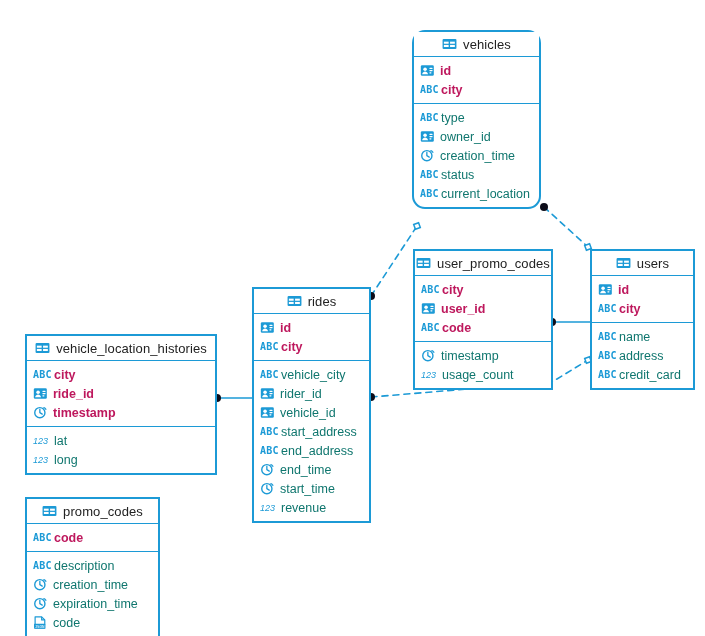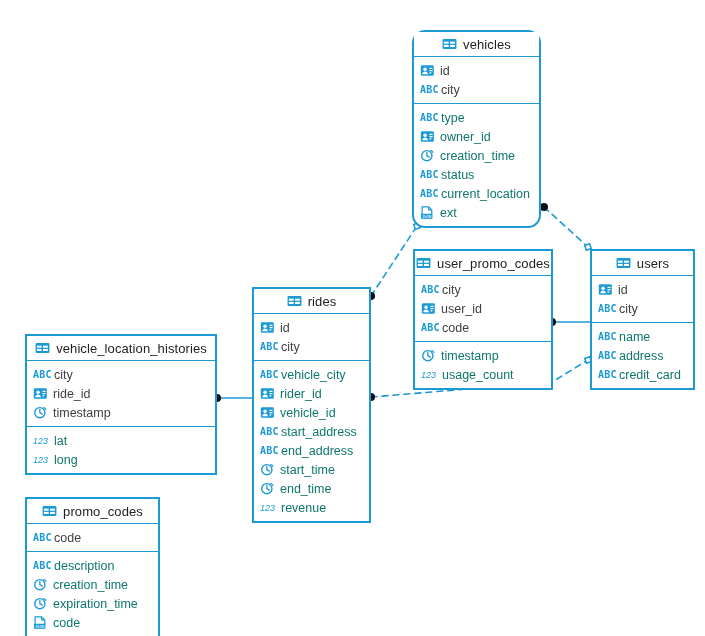--- a/index.html
+++ b/index.html
@@ -36,21 +36,21 @@
   }
   .tbl-section.keys{border-bottom:1px solid #1c9ad6;}
   .col-row{
     box-sizing:border-box;
     height:19px;
     display:flex;align-items:center;gap:5px;
     padding:0 6px 0 6px;
     white-space:nowrap;
   }
   .col-name{font-size:12.5px;color:#0f766e;}
-  .col-row.pk .col-name{font-weight:normal;color:#404040;}
+  .col-row.pk .col-name{font-weight:bold;color:#be185d;}
 
   
   .icon{
     display:inline-block;flex:0 0 auto;
     width:15px;height:13px;position:relative;line-height:0;
   }
   .icon svg{display:block;width:15px;height:13px;}
 
   .ic-abc{
     width:16px;height:11px;
@@ -159,333 +159,322 @@
           <span class="col-name">creation_time</span>
         </div>
         <div class="col-row">
           <span class="icon ic-abc">ABC</span>
           <span class="col-name">status</span>
         </div>
         <div class="col-row">
           <span class="icon ic-abc">ABC</span>
           <span class="col-name">current_location</span>
         </div>
+      </div>
+    </div>
+    <div class="table-box" style="left: 413px; top: 249px; width: 140px;">
+      <div class="tbl-header">
+        <span class="icon">
+          <svg viewBox="0 0 16 12" style="height: 12px;">
+            <rect x="0.6" y="0.6" width="14.8" height="10.8" rx="1.2" fill="#1c9ad6"></rect>
+            <rect x="2" y="3.5" width="5.1" height="2.2" fill="#ffffff"></rect>
+            <rect x="8.6" y="3.5" width="5.1" height="2.2" fill="#ffffff"></rect>
+            <rect x="2" y="7" width="5.1" height="2.2" fill="#ffffff"></rect>
+            <rect x="8.6" y="7" width="5.1" height="2.2" fill="#ffffff"></rect>
+          </svg>
+        </span>
+        <span class="tbl-title">user_promo_codes</span>
+      </div>
+      <div class="tbl-section keys">
+        <div class="col-row pk">
+          <span class="icon ic-abc">ABC</span>
+          <span class="col-name">city</span>
+        </div>
+        <div class="col-row pk">
+          <span class="icon">
+            <svg viewBox="0 0 16 14">
+              <rect x="0.8" y="1.4" width="14" height="11.2" rx="1.4" fill="#1c9ad6"></rect>
+              <circle cx="5.4" cy="5.6" r="1.9" fill="#ffffff"></circle>
+              <path d="M2.2 11.0c0.5-2.0 1.8-2.9 3.2-2.9s2.7 0.9 3.2 2.9z" fill="#ffffff"></path>
+              <rect x="10" y="4.1" width="3.5" height="1.2" rx="0.5" fill="#ffffff"></rect>
+              <rect x="10" y="6.5" width="3.5" height="1.2" rx="0.5" fill="#ffffff"></rect>
+              <rect x="10" y="8.9" width="2.3" height="1.2" rx="0.5" fill="#ffffff"></rect>
+            </svg>
+          </span>
+          <span class="col-name">user_id</span>
+        </div>
+        <div class="col-row pk">
+          <span class="icon ic-abc">ABC</span>
+          <span class="col-name">code</span>
+        </div>
+      </div>
+      <div class="tbl-section cols">
+        <div class="col-row">
+          <span class="icon">
+            <svg viewBox="0 0 16 14">
+              <circle cx="7.3" cy="7.2" r="5.5" fill="none" stroke="#1c9ad6" stroke-width="1.5"></circle>
+              <path d="M7.3 3.6 L7.3 7.2 L9.9 8.7" fill="none" stroke="#1c9ad6" stroke-width="1.4" stroke-linecap="round" stroke-linejoin="round"></path>
+              <path d="M11.6 1.6 a5.6 5.6 0 0 1 2.3 2.0" fill="none" stroke="#1c9ad6" stroke-width="1.2" stroke-linecap="round"></path>
+            </svg>
+          </span>
+          <span class="col-name">timestamp</span>
+        </div>
+        <div class="col-row">
+          <span class="icon ic-123">123</span>
+          <span class="col-name">usage_count</span>
+        </div>
+      </div>
+    </div>
+    <div class="table-box" style="left: 590px; top: 249px; width: 105px;">
+      <div class="tbl-header">
+        <span class="icon">
+          <svg viewBox="0 0 16 12" style="height: 12px;">
+            <rect x="0.6" y="0.6" width="14.8" height="10.8" rx="1.2" fill="#1c9ad6"></rect>
+            <rect x="2" y="3.5" width="5.1" height="2.2" fill="#ffffff"></rect>
+            <rect x="8.6" y="3.5" width="5.1" height="2.2" fill="#ffffff"></rect>
+            <rect x="2" y="7" width="5.1" height="2.2" fill="#ffffff"></rect>
+            <rect x="8.6" y="7" width="5.1" height="2.2" fill="#ffffff"></rect>
+          </svg>
+        </span>
+        <span class="tbl-title">users</span>
+      </div>
+      <div class="tbl-section keys">
+        <div class="col-row pk">
+          <span class="icon">
+            <svg viewBox="0 0 16 14">
+              <rect x="0.8" y="1.4" width="14" height="11.2" rx="1.4" fill="#1c9ad6"></rect>
+              <circle cx="5.4" cy="5.6" r="1.9" fill="#ffffff"></circle>
+              <path d="M2.2 11.0c0.5-2.0 1.8-2.9 3.2-2.9s2.7 0.9 3.2 2.9z" fill="#ffffff"></path>
+              <rect x="10" y="4.1" width="3.5" height="1.2" rx="0.5" fill="#ffffff"></rect>
+              <rect x="10" y="6.5" width="3.5" height="1.2" rx="0.5" fill="#ffffff"></rect>
+              <rect x="10" y="8.9" width="2.3" height="1.2" rx="0.5" fill="#ffffff"></rect>
+            </svg>
+          </span>
+          <span class="col-name">id</span>
+        </div>
+        <div class="col-row pk">
+          <span class="icon ic-abc">ABC</span>
+          <span class="col-name">city</span>
+        </div>
+      </div>
+      <div class="tbl-section cols">
+        <div class="col-row">
+          <span class="icon ic-abc">ABC</span>
+          <span class="col-name">name</span>
+        </div>
+        <div class="col-row">
+          <span class="icon ic-abc">ABC</span>
+          <span class="col-name">address</span>
+        </div>
+        <div class="col-row">
+          <span class="icon ic-abc">ABC</span>
+          <span class="col-name">credit_card</span>
+        </div>
+      </div>
+    </div>
+    <div class="table-box" style="left: 252px; top: 287px; width: 119px;">
+      <div class="tbl-header">
+        <span class="icon">
+          <svg viewBox="0 0 16 12" style="height: 12px;">
+            <rect x="0.6" y="0.6" width="14.8" height="10.8" rx="1.2" fill="#1c9ad6"></rect>
+            <rect x="2" y="3.5" width="5.1" height="2.2" fill="#ffffff"></rect>
+            <rect x="8.6" y="3.5" width="5.1" height="2.2" fill="#ffffff"></rect>
+            <rect x="2" y="7" width="5.1" height="2.2" fill="#ffffff"></rect>
+            <rect x="8.6" y="7" width="5.1" height="2.2" fill="#ffffff"></rect>
+          </svg>
+        </span>
+        <span class="tbl-title">rides</span>
+      </div>
+      <div class="tbl-section keys">
+        <div class="col-row pk">
+          <span class="icon">
+            <svg viewBox="0 0 16 14">
+              <rect x="0.8" y="1.4" width="14" height="11.2" rx="1.4" fill="#1c9ad6"></rect>
+              <circle cx="5.4" cy="5.6" r="1.9" fill="#ffffff"></circle>
+              <path d="M2.2 11.0c0.5-2.0 1.8-2.9 3.2-2.9s2.7 0.9 3.2 2.9z" fill="#ffffff"></path>
+              <rect x="10" y="4.1" width="3.5" height="1.2" rx="0.5" fill="#ffffff"></rect>
+              <rect x="10" y="6.5" width="3.5" height="1.2" rx="0.5" fill="#ffffff"></rect>
+              <rect x="10" y="8.9" width="2.3" height="1.2" rx="0.5" fill="#ffffff"></rect>
+            </svg>
+          </span>
+          <span class="col-name">id</span>
+        </div>
+        <div class="col-row pk">
+          <span class="icon ic-abc">ABC</span>
+          <span class="col-name">city</span>
+        </div>
+      </div>
+      <div class="tbl-section cols">
+        <div class="col-row">
+          <span class="icon ic-abc">ABC</span>
+          <span class="col-name">vehicle_city</span>
+        </div>
+        <div class="col-row">
+          <span class="icon">
+            <svg viewBox="0 0 16 14">
+              <rect x="0.8" y="1.4" width="14" height="11.2" rx="1.4" fill="#1c9ad6"></rect>
+              <circle cx="5.4" cy="5.6" r="1.9" fill="#ffffff"></circle>
+              <path d="M2.2 11.0c0.5-2.0 1.8-2.9 3.2-2.9s2.7 0.9 3.2 2.9z" fill="#ffffff"></path>
+              <rect x="10" y="4.1" width="3.5" height="1.2" rx="0.5" fill="#ffffff"></rect>
+              <rect x="10" y="6.5" width="3.5" height="1.2" rx="0.5" fill="#ffffff"></rect>
+              <rect x="10" y="8.9" width="2.3" height="1.2" rx="0.5" fill="#ffffff"></rect>
+            </svg>
+          </span>
+          <span class="col-name">rider_id</span>
+        </div>
+        <div class="col-row">
+          <span class="icon">
+            <svg viewBox="0 0 16 14">
+              <rect x="0.8" y="1.4" width="14" height="11.2" rx="1.4" fill="#1c9ad6"></rect>
+              <circle cx="5.4" cy="5.6" r="1.9" fill="#ffffff"></circle>
+              <path d="M2.2 11.0c0.5-2.0 1.8-2.9 3.2-2.9s2.7 0.9 3.2 2.9z" fill="#ffffff"></path>
+              <rect x="10" y="4.1" width="3.5" height="1.2" rx="0.5" fill="#ffffff"></rect>
+              <rect x="10" y="6.5" width="3.5" height="1.2" rx="0.5" fill="#ffffff"></rect>
+              <rect x="10" y="8.9" width="2.3" height="1.2" rx="0.5" fill="#ffffff"></rect>
+            </svg>
+          </span>
+          <span class="col-name">vehicle_id</span>
+        </div>
+        <div class="col-row">
+          <span class="icon ic-abc">ABC</span>
+          <span class="col-name">start_address</span>
+        </div>
+        <div class="col-row">
+          <span class="icon ic-abc">ABC</span>
+          <span class="col-name">end_address</span>
+        </div>
+        <div class="col-row">
+          <span class="icon">
+            <svg viewBox="0 0 16 14">
+              <circle cx="7.3" cy="7.2" r="5.5" fill="none" stroke="#1c9ad6" stroke-width="1.5"></circle>
+              <path d="M7.3 3.6 L7.3 7.2 L9.9 8.7" fill="none" stroke="#1c9ad6" stroke-width="1.4" stroke-linecap="round" stroke-linejoin="round"></path>
+              <path d="M11.6 1.6 a5.6 5.6 0 0 1 2.3 2.0" fill="none" stroke="#1c9ad6" stroke-width="1.2" stroke-linecap="round"></path>
+            </svg>
+          </span>
+          <span class="col-name">end_time</span>
+        </div>
+        <div class="col-row">
+          <span class="icon">
+            <svg viewBox="0 0 16 14">
+              <circle cx="7.3" cy="7.2" r="5.5" fill="none" stroke="#1c9ad6" stroke-width="1.5"></circle>
+              <path d="M7.3 3.6 L7.3 7.2 L9.9 8.7" fill="none" stroke="#1c9ad6" stroke-width="1.4" stroke-linecap="round" stroke-linejoin="round"></path>
+              <path d="M11.6 1.6 a5.6 5.6 0 0 1 2.3 2.0" fill="none" stroke="#1c9ad6" stroke-width="1.2" stroke-linecap="round"></path>
+            </svg>
+          </span>
+          <span class="col-name">start_time</span>
+        </div>
+        <div class="col-row">
+          <span class="icon ic-123">123</span>
+          <span class="col-name">revenue</span>
+        </div>
+      </div>
+    </div>
+    <div class="table-box" style="left: 25px; top: 334px; width: 192px;">
+      <div class="tbl-header">
+        <span class="icon">
+          <svg viewBox="0 0 16 12" style="height: 12px;">
+            <rect x="0.6" y="0.6" width="14.8" height="10.8" rx="1.2" fill="#1c9ad6"></rect>
+            <rect x="2" y="3.5" width="5.1" height="2.2" fill="#ffffff"></rect>
+            <rect x="8.6" y="3.5" width="5.1" height="2.2" fill="#ffffff"></rect>
+            <rect x="2" y="7" width="5.1" height="2.2" fill="#ffffff"></rect>
+            <rect x="8.6" y="7" width="5.1" height="2.2" fill="#ffffff"></rect>
+          </svg>
+        </span>
+        <span class="tbl-title">vehicle_location_histories</span>
+      </div>
+      <div class="tbl-section keys">
+        <div class="col-row pk">
+          <span class="icon ic-abc">ABC</span>
+          <span class="col-name">city</span>
+        </div>
+        <div class="col-row pk">
+          <span class="icon">
+            <svg viewBox="0 0 16 14">
+              <rect x="0.8" y="1.4" width="14" height="11.2" rx="1.4" fill="#1c9ad6"></rect>
+              <circle cx="5.4" cy="5.6" r="1.9" fill="#ffffff"></circle>
+              <path d="M2.2 11.0c0.5-2.0 1.8-2.9 3.2-2.9s2.7 0.9 3.2 2.9z" fill="#ffffff"></path>
+              <rect x="10" y="4.1" width="3.5" height="1.2" rx="0.5" fill="#ffffff"></rect>
+              <rect x="10" y="6.5" width="3.5" height="1.2" rx="0.5" fill="#ffffff"></rect>
+              <rect x="10" y="8.9" width="2.3" height="1.2" rx="0.5" fill="#ffffff"></rect>
+            </svg>
+          </span>
+          <span class="col-name">ride_id</span>
+        </div>
+        <div class="col-row pk">
+          <span class="icon">
+            <svg viewBox="0 0 16 14">
+              <circle cx="7.3" cy="7.2" r="5.5" fill="none" stroke="#1c9ad6" stroke-width="1.5"></circle>
+              <path d="M7.3 3.6 L7.3 7.2 L9.9 8.7" fill="none" stroke="#1c9ad6" stroke-width="1.4" stroke-linecap="round" stroke-linejoin="round"></path>
+              <path d="M11.6 1.6 a5.6 5.6 0 0 1 2.3 2.0" fill="none" stroke="#1c9ad6" stroke-width="1.2" stroke-linecap="round"></path>
+            </svg>
+          </span>
+          <span class="col-name">timestamp</span>
+        </div>
+      </div>
+      <div class="tbl-section cols">
+        <div class="col-row">
+          <span class="icon ic-123">123</span>
+          <span class="col-name">lat</span>
+        </div>
+        <div class="col-row">
+          <span class="icon ic-123">123</span>
+          <span class="col-name">long</span>
+        </div>
+      </div>
+    </div>
+    <div class="table-box" style="left: 25px; top: 497px; width: 135px;">
+      <div class="tbl-header">
+        <span class="icon">
+          <svg viewBox="0 0 16 12" style="height: 12px;">
+            <rect x="0.6" y="0.6" width="14.8" height="10.8" rx="1.2" fill="#1c9ad6"></rect>
+            <rect x="2" y="3.5" width="5.1" height="2.2" fill="#ffffff"></rect>
+            <rect x="8.6" y="3.5" width="5.1" height="2.2" fill="#ffffff"></rect>
+            <rect x="2" y="7" width="5.1" height="2.2" fill="#ffffff"></rect>
+            <rect x="8.6" y="7" width="5.1" height="2.2" fill="#ffffff"></rect>
+          </svg>
+        </span>
+        <span class="tbl-title">promo_codes</span>
+      </div>
+      <div class="tbl-section keys">
+        <div class="col-row pk">
+          <span class="icon ic-abc">ABC</span>
+          <span class="col-name">code</span>
+        </div>
+      </div>
+      <div class="tbl-section cols">
+        <div class="col-row">
+          <span class="icon ic-abc">ABC</span>
+          <span class="col-name">description</span>
+        </div>
+        <div class="col-row">
+          <span class="icon">
+            <svg viewBox="0 0 16 14">
+              <circle cx="7.3" cy="7.2" r="5.5" fill="none" stroke="#1c9ad6" stroke-width="1.5"></circle>
+              <path d="M7.3 3.6 L7.3 7.2 L9.9 8.7" fill="none" stroke="#1c9ad6" stroke-width="1.4" stroke-linecap="round" stroke-linejoin="round"></path>
+              <path d="M11.6 1.6 a5.6 5.6 0 0 1 2.3 2.0" fill="none" stroke="#1c9ad6" stroke-width="1.2" stroke-linecap="round"></path>
+            </svg>
+          </span>
+          <span class="col-name">creation_time</span>
+        </div>
+        <div class="col-row">
+          <span class="icon">
+            <svg viewBox="0 0 16 14">
+              <circle cx="7.3" cy="7.2" r="5.5" fill="none" stroke="#1c9ad6" stroke-width="1.5"></circle>
+              <path d="M7.3 3.6 L7.3 7.2 L9.9 8.7" fill="none" stroke="#1c9ad6" stroke-width="1.4" stroke-linecap="round" stroke-linejoin="round"></path>
+              <path d="M11.6 1.6 a5.6 5.6 0 0 1 2.3 2.0" fill="none" stroke="#1c9ad6" stroke-width="1.2" stroke-linecap="round"></path>
+            </svg>
+          </span>
+          <span class="col-name">expiration_time</span>
+        </div>
         <div class="col-row">
           <span class="icon">
             <svg viewBox="0 0 16 14">
               <path d="M2.2 0.9 h7.0 l3.4 3.3 v8.9 h-10.4 z" fill="none" stroke="#1c9ad6" stroke-width="1.3" stroke-linejoin="round"></path>
               <path d="M9.2 0.9 v3.3 h3.4" fill="none" stroke="#1c9ad6" stroke-width="1.2" stroke-linejoin="round"></path>
               <rect x="1" y="8.4" width="12" height="5" rx="0.6" fill="#1c9ad6"></rect>
               <text x="7.0" y="12.5" text-anchor="middle" font-size="4.4" font-family="&quot;DejaVu Sans Mono&quot;,&quot;Liberation Mono&quot;,monospace" fill="#ffffff">JSON</text>
             </svg>
           </span>
-          <span class="col-name">ext</span>
-        </div>
-      </div>
-    </div>
-    <div class="table-box" style="left: 413px; top: 249px; width: 140px;">
-      <div class="tbl-header">
-        <span class="icon">
-          <svg viewBox="0 0 16 12" style="height: 12px;">
-            <rect x="0.6" y="0.6" width="14.8" height="10.8" rx="1.2" fill="#1c9ad6"></rect>
-            <rect x="2" y="3.5" width="5.1" height="2.2" fill="#ffffff"></rect>
-            <rect x="8.6" y="3.5" width="5.1" height="2.2" fill="#ffffff"></rect>
-            <rect x="2" y="7" width="5.1" height="2.2" fill="#ffffff"></rect>
-            <rect x="8.6" y="7" width="5.1" height="2.2" fill="#ffffff"></rect>
-          </svg>
-        </span>
-        <span class="tbl-title">user_promo_codes</span>
-      </div>
-      <div class="tbl-section keys">
-        <div class="col-row pk">
-          <span class="icon ic-abc">ABC</span>
-          <span class="col-name">city</span>
-        </div>
-        <div class="col-row pk">
-          <span class="icon">
-            <svg viewBox="0 0 16 14">
-              <rect x="0.8" y="1.4" width="14" height="11.2" rx="1.4" fill="#1c9ad6"></rect>
-              <circle cx="5.4" cy="5.6" r="1.9" fill="#ffffff"></circle>
-              <path d="M2.2 11.0c0.5-2.0 1.8-2.9 3.2-2.9s2.7 0.9 3.2 2.9z" fill="#ffffff"></path>
-              <rect x="10" y="4.1" width="3.5" height="1.2" rx="0.5" fill="#ffffff"></rect>
-              <rect x="10" y="6.5" width="3.5" height="1.2" rx="0.5" fill="#ffffff"></rect>
-              <rect x="10" y="8.9" width="2.3" height="1.2" rx="0.5" fill="#ffffff"></rect>
-            </svg>
-          </span>
-          <span class="col-name">user_id</span>
-        </div>
-        <div class="col-row pk">
-          <span class="icon ic-abc">ABC</span>
           <span class="col-name">code</span>
         </div>
       </div>
-      <div class="tbl-section cols">
-        <div class="col-row">
-          <span class="icon">
-            <svg viewBox="0 0 16 14">
-              <circle cx="7.3" cy="7.2" r="5.5" fill="none" stroke="#1c9ad6" stroke-width="1.5"></circle>
-              <path d="M7.3 3.6 L7.3 7.2 L9.9 8.7" fill="none" stroke="#1c9ad6" stroke-width="1.4" stroke-linecap="round" stroke-linejoin="round"></path>
-              <path d="M11.6 1.6 a5.6 5.6 0 0 1 2.3 2.0" fill="none" stroke="#1c9ad6" stroke-width="1.2" stroke-linecap="round"></path>
-            </svg>
-          </span>
-          <span class="col-name">timestamp</span>
-        </div>
-        <div class="col-row">
-          <span class="icon ic-123">123</span>
-          <span class="col-name">usage_count</span>
-        </div>
-      </div>
-    </div>
-    <div class="table-box" style="left: 590px; top: 249px; width: 105px;">
-      <div class="tbl-header">
-        <span class="icon">
-          <svg viewBox="0 0 16 12" style="height: 12px;">
-            <rect x="0.6" y="0.6" width="14.8" height="10.8" rx="1.2" fill="#1c9ad6"></rect>
-            <rect x="2" y="3.5" width="5.1" height="2.2" fill="#ffffff"></rect>
-            <rect x="8.6" y="3.5" width="5.1" height="2.2" fill="#ffffff"></rect>
-            <rect x="2" y="7" width="5.1" height="2.2" fill="#ffffff"></rect>
-            <rect x="8.6" y="7" width="5.1" height="2.2" fill="#ffffff"></rect>
-          </svg>
-        </span>
-        <span class="tbl-title">users</span>
-      </div>
-      <div class="tbl-section keys">
-        <div class="col-row pk">
-          <span class="icon">
-            <svg viewBox="0 0 16 14">
-              <rect x="0.8" y="1.4" width="14" height="11.2" rx="1.4" fill="#1c9ad6"></rect>
-              <circle cx="5.4" cy="5.6" r="1.9" fill="#ffffff"></circle>
-              <path d="M2.2 11.0c0.5-2.0 1.8-2.9 3.2-2.9s2.7 0.9 3.2 2.9z" fill="#ffffff"></path>
-              <rect x="10" y="4.1" width="3.5" height="1.2" rx="0.5" fill="#ffffff"></rect>
-              <rect x="10" y="6.5" width="3.5" height="1.2" rx="0.5" fill="#ffffff"></rect>
-              <rect x="10" y="8.9" width="2.3" height="1.2" rx="0.5" fill="#ffffff"></rect>
-            </svg>
-          </span>
-          <span class="col-name">id</span>
-        </div>
-        <div class="col-row pk">
-          <span class="icon ic-abc">ABC</span>
-          <span class="col-name">city</span>
-        </div>
-      </div>
-      <div class="tbl-section cols">
-        <div class="col-row">
-          <span class="icon ic-abc">ABC</span>
-          <span class="col-name">name</span>
-        </div>
-        <div class="col-row">
-          <span class="icon ic-abc">ABC</span>
-          <span class="col-name">address</span>
-        </div>
-        <div class="col-row">
-          <span class="icon ic-abc">ABC</span>
-          <span class="col-name">credit_card</span>
-        </div>
-      </div>
-    </div>
-    <div class="table-box" style="left: 252px; top: 287px; width: 119px;">
-      <div class="tbl-header">
-        <span class="icon">
-          <svg viewBox="0 0 16 12" style="height: 12px;">
-            <rect x="0.6" y="0.6" width="14.8" height="10.8" rx="1.2" fill="#1c9ad6"></rect>
-            <rect x="2" y="3.5" width="5.1" height="2.2" fill="#ffffff"></rect>
-            <rect x="8.6" y="3.5" width="5.1" height="2.2" fill="#ffffff"></rect>
-            <rect x="2" y="7" width="5.1" height="2.2" fill="#ffffff"></rect>
-            <rect x="8.6" y="7" width="5.1" height="2.2" fill="#ffffff"></rect>
-          </svg>
-        </span>
-        <span class="tbl-title">rides</span>
-      </div>
-      <div class="tbl-section keys">
-        <div class="col-row pk">
-          <span class="icon">
-            <svg viewBox="0 0 16 14">
-              <rect x="0.8" y="1.4" width="14" height="11.2" rx="1.4" fill="#1c9ad6"></rect>
-              <circle cx="5.4" cy="5.6" r="1.9" fill="#ffffff"></circle>
-              <path d="M2.2 11.0c0.5-2.0 1.8-2.9 3.2-2.9s2.7 0.9 3.2 2.9z" fill="#ffffff"></path>
-              <rect x="10" y="4.1" width="3.5" height="1.2" rx="0.5" fill="#ffffff"></rect>
-              <rect x="10" y="6.5" width="3.5" height="1.2" rx="0.5" fill="#ffffff"></rect>
-              <rect x="10" y="8.9" width="2.3" height="1.2" rx="0.5" fill="#ffffff"></rect>
-            </svg>
-          </span>
-          <span class="col-name">id</span>
-        </div>
-        <div class="col-row pk">
-          <span class="icon ic-abc">ABC</span>
-          <span class="col-name">city</span>
-        </div>
-      </div>
-      <div class="tbl-section cols">
-        <div class="col-row">
-          <span class="icon ic-abc">ABC</span>
-          <span class="col-name">vehicle_city</span>
-        </div>
-        <div class="col-row">
-          <span class="icon">
-            <svg viewBox="0 0 16 14">
-              <rect x="0.8" y="1.4" width="14" height="11.2" rx="1.4" fill="#1c9ad6"></rect>
-              <circle cx="5.4" cy="5.6" r="1.9" fill="#ffffff"></circle>
-              <path d="M2.2 11.0c0.5-2.0 1.8-2.9 3.2-2.9s2.7 0.9 3.2 2.9z" fill="#ffffff"></path>
-              <rect x="10" y="4.1" width="3.5" height="1.2" rx="0.5" fill="#ffffff"></rect>
-              <rect x="10" y="6.5" width="3.5" height="1.2" rx="0.5" fill="#ffffff"></rect>
-              <rect x="10" y="8.9" width="2.3" height="1.2" rx="0.5" fill="#ffffff"></rect>
-            </svg>
-          </span>
-          <span class="col-name">rider_id</span>
-        </div>
-        <div class="col-row">
-          <span class="icon">
-            <svg viewBox="0 0 16 14">
-              <rect x="0.8" y="1.4" width="14" height="11.2" rx="1.4" fill="#1c9ad6"></rect>
-              <circle cx="5.4" cy="5.6" r="1.9" fill="#ffffff"></circle>
-              <path d="M2.2 11.0c0.5-2.0 1.8-2.9 3.2-2.9s2.7 0.9 3.2 2.9z" fill="#ffffff"></path>
-              <rect x="10" y="4.1" width="3.5" height="1.2" rx="0.5" fill="#ffffff"></rect>
-              <rect x="10" y="6.5" width="3.5" height="1.2" rx="0.5" fill="#ffffff"></rect>
-              <rect x="10" y="8.9" width="2.3" height="1.2" rx="0.5" fill="#ffffff"></rect>
-            </svg>
-          </span>
-          <span class="col-name">vehicle_id</span>
-        </div>
-        <div class="col-row">
-          <span class="icon ic-abc">ABC</span>
-          <span class="col-name">start_address</span>
-        </div>
-        <div class="col-row">
-          <span class="icon ic-abc">ABC</span>
-          <span class="col-name">end_address</span>
-        </div>
-        <div class="col-row">
-          <span class="icon">
-            <svg viewBox="0 0 16 14">
-              <circle cx="7.3" cy="7.2" r="5.5" fill="none" stroke="#1c9ad6" stroke-width="1.5"></circle>
-              <path d="M7.3 3.6 L7.3 7.2 L9.9 8.7" fill="none" stroke="#1c9ad6" stroke-width="1.4" stroke-linecap="round" stroke-linejoin="round"></path>
-              <path d="M11.6 1.6 a5.6 5.6 0 0 1 2.3 2.0" fill="none" stroke="#1c9ad6" stroke-width="1.2" stroke-linecap="round"></path>
-            </svg>
-          </span>
-          <span class="col-name">start_time</span>
-        </div>
-        <div class="col-row">
-          <span class="icon">
-            <svg viewBox="0 0 16 14">
-              <circle cx="7.3" cy="7.2" r="5.5" fill="none" stroke="#1c9ad6" stroke-width="1.5"></circle>
-              <path d="M7.3 3.6 L7.3 7.2 L9.9 8.7" fill="none" stroke="#1c9ad6" stroke-width="1.4" stroke-linecap="round" stroke-linejoin="round"></path>
-              <path d="M11.6 1.6 a5.6 5.6 0 0 1 2.3 2.0" fill="none" stroke="#1c9ad6" stroke-width="1.2" stroke-linecap="round"></path>
-            </svg>
-          </span>
-          <span class="col-name">end_time</span>
-        </div>
-        <div class="col-row">
-          <span class="icon ic-123">123</span>
-          <span class="col-name">revenue</span>
-        </div>
-      </div>
-    </div>
-    <div class="table-box" style="left: 25px; top: 334px; width: 192px;">
-      <div class="tbl-header">
-        <span class="icon">
-          <svg viewBox="0 0 16 12" style="height: 12px;">
-            <rect x="0.6" y="0.6" width="14.8" height="10.8" rx="1.2" fill="#1c9ad6"></rect>
-            <rect x="2" y="3.5" width="5.1" height="2.2" fill="#ffffff"></rect>
-            <rect x="8.6" y="3.5" width="5.1" height="2.2" fill="#ffffff"></rect>
-            <rect x="2" y="7" width="5.1" height="2.2" fill="#ffffff"></rect>
-            <rect x="8.6" y="7" width="5.1" height="2.2" fill="#ffffff"></rect>
-          </svg>
-        </span>
-        <span class="tbl-title">vehicle_location_histories</span>
-      </div>
-      <div class="tbl-section keys">
-        <div class="col-row pk">
-          <span class="icon ic-abc">ABC</span>
-          <span class="col-name">city</span>
-        </div>
-        <div class="col-row pk">
-          <span class="icon">
-            <svg viewBox="0 0 16 14">
-              <rect x="0.8" y="1.4" width="14" height="11.2" rx="1.4" fill="#1c9ad6"></rect>
-              <circle cx="5.4" cy="5.6" r="1.9" fill="#ffffff"></circle>
-              <path d="M2.2 11.0c0.5-2.0 1.8-2.9 3.2-2.9s2.7 0.9 3.2 2.9z" fill="#ffffff"></path>
-              <rect x="10" y="4.1" width="3.5" height="1.2" rx="0.5" fill="#ffffff"></rect>
-              <rect x="10" y="6.5" width="3.5" height="1.2" rx="0.5" fill="#ffffff"></rect>
-              <rect x="10" y="8.9" width="2.3" height="1.2" rx="0.5" fill="#ffffff"></rect>
-            </svg>
-          </span>
-          <span class="col-name">ride_id</span>
-        </div>
-        <div class="col-row pk">
-          <span class="icon">
-            <svg viewBox="0 0 16 14">
-              <circle cx="7.3" cy="7.2" r="5.5" fill="none" stroke="#1c9ad6" stroke-width="1.5"></circle>
-              <path d="M7.3 3.6 L7.3 7.2 L9.9 8.7" fill="none" stroke="#1c9ad6" stroke-width="1.4" stroke-linecap="round" stroke-linejoin="round"></path>
-              <path d="M11.6 1.6 a5.6 5.6 0 0 1 2.3 2.0" fill="none" stroke="#1c9ad6" stroke-width="1.2" stroke-linecap="round"></path>
-            </svg>
-          </span>
-          <span class="col-name">timestamp</span>
-        </div>
-      </div>
-      <div class="tbl-section cols">
-        <div class="col-row">
-          <span class="icon ic-123">123</span>
-          <span class="col-name">lat</span>
-        </div>
-        <div class="col-row">
-          <span class="icon ic-123">123</span>
-          <span class="col-name">long</span>
-        </div>
-      </div>
-    </div>
-    <div class="table-box" style="left: 25px; top: 497px; width: 135px;">
-      <div class="tbl-header">
-        <span class="icon">
-          <svg viewBox="0 0 16 12" style="height: 12px;">
-            <rect x="0.6" y="0.6" width="14.8" height="10.8" rx="1.2" fill="#1c9ad6"></rect>
-            <rect x="2" y="3.5" width="5.1" height="2.2" fill="#ffffff"></rect>
-            <rect x="8.6" y="3.5" width="5.1" height="2.2" fill="#ffffff"></rect>
-            <rect x="2" y="7" width="5.1" height="2.2" fill="#ffffff"></rect>
-            <rect x="8.6" y="7" width="5.1" height="2.2" fill="#ffffff"></rect>
-          </svg>
-        </span>
-        <span class="tbl-title">promo_codes</span>
-      </div>
-      <div class="tbl-section keys">
-        <div class="col-row pk">
-          <span class="icon ic-abc">ABC</span>
-          <span class="col-name">code</span>
-        </div>
-      </div>
-      <div class="tbl-section cols">
-        <div class="col-row">
-          <span class="icon ic-abc">ABC</span>
-          <span class="col-name">description</span>
-        </div>
-        <div class="col-row">
-          <span class="icon">
-            <svg viewBox="0 0 16 14">
-              <circle cx="7.3" cy="7.2" r="5.5" fill="none" stroke="#1c9ad6" stroke-width="1.5"></circle>
-              <path d="M7.3 3.6 L7.3 7.2 L9.9 8.7" fill="none" stroke="#1c9ad6" stroke-width="1.4" stroke-linecap="round" stroke-linejoin="round"></path>
-              <path d="M11.6 1.6 a5.6 5.6 0 0 1 2.3 2.0" fill="none" stroke="#1c9ad6" stroke-width="1.2" stroke-linecap="round"></path>
-            </svg>
-          </span>
-          <span class="col-name">creation_time</span>
-        </div>
-        <div class="col-row">
-          <span class="icon">
-            <svg viewBox="0 0 16 14">
-              <circle cx="7.3" cy="7.2" r="5.5" fill="none" stroke="#1c9ad6" stroke-width="1.5"></circle>
-              <path d="M7.3 3.6 L7.3 7.2 L9.9 8.7" fill="none" stroke="#1c9ad6" stroke-width="1.4" stroke-linecap="round" stroke-linejoin="round"></path>
-              <path d="M11.6 1.6 a5.6 5.6 0 0 1 2.3 2.0" fill="none" stroke="#1c9ad6" stroke-width="1.2" stroke-linecap="round"></path>
-            </svg>
-          </span>
-          <span class="col-name">expiration_time</span>
-        </div>
-        <div class="col-row">
-          <span class="icon">
-            <svg viewBox="0 0 16 14">
-              <path d="M2.2 0.9 h7.0 l3.4 3.3 v8.9 h-10.4 z" fill="none" stroke="#1c9ad6" stroke-width="1.3" stroke-linejoin="round"></path>
-              <path d="M9.2 0.9 v3.3 h3.4" fill="none" stroke="#1c9ad6" stroke-width="1.2" stroke-linejoin="round"></path>
-              <rect x="1" y="8.4" width="12" height="5" rx="0.6" fill="#1c9ad6"></rect>
-              <text x="7.0" y="12.5" text-anchor="middle" font-size="4.4" font-family="&quot;DejaVu Sans Mono&quot;,&quot;Liberation Mono&quot;,monospace" fill="#ffffff">JSON</text>
-            </svg>
-          </span>
-          <span class="col-name">code</span>
-        </div>
-      </div>
     </div>
   </div>
 
 </body></html>

